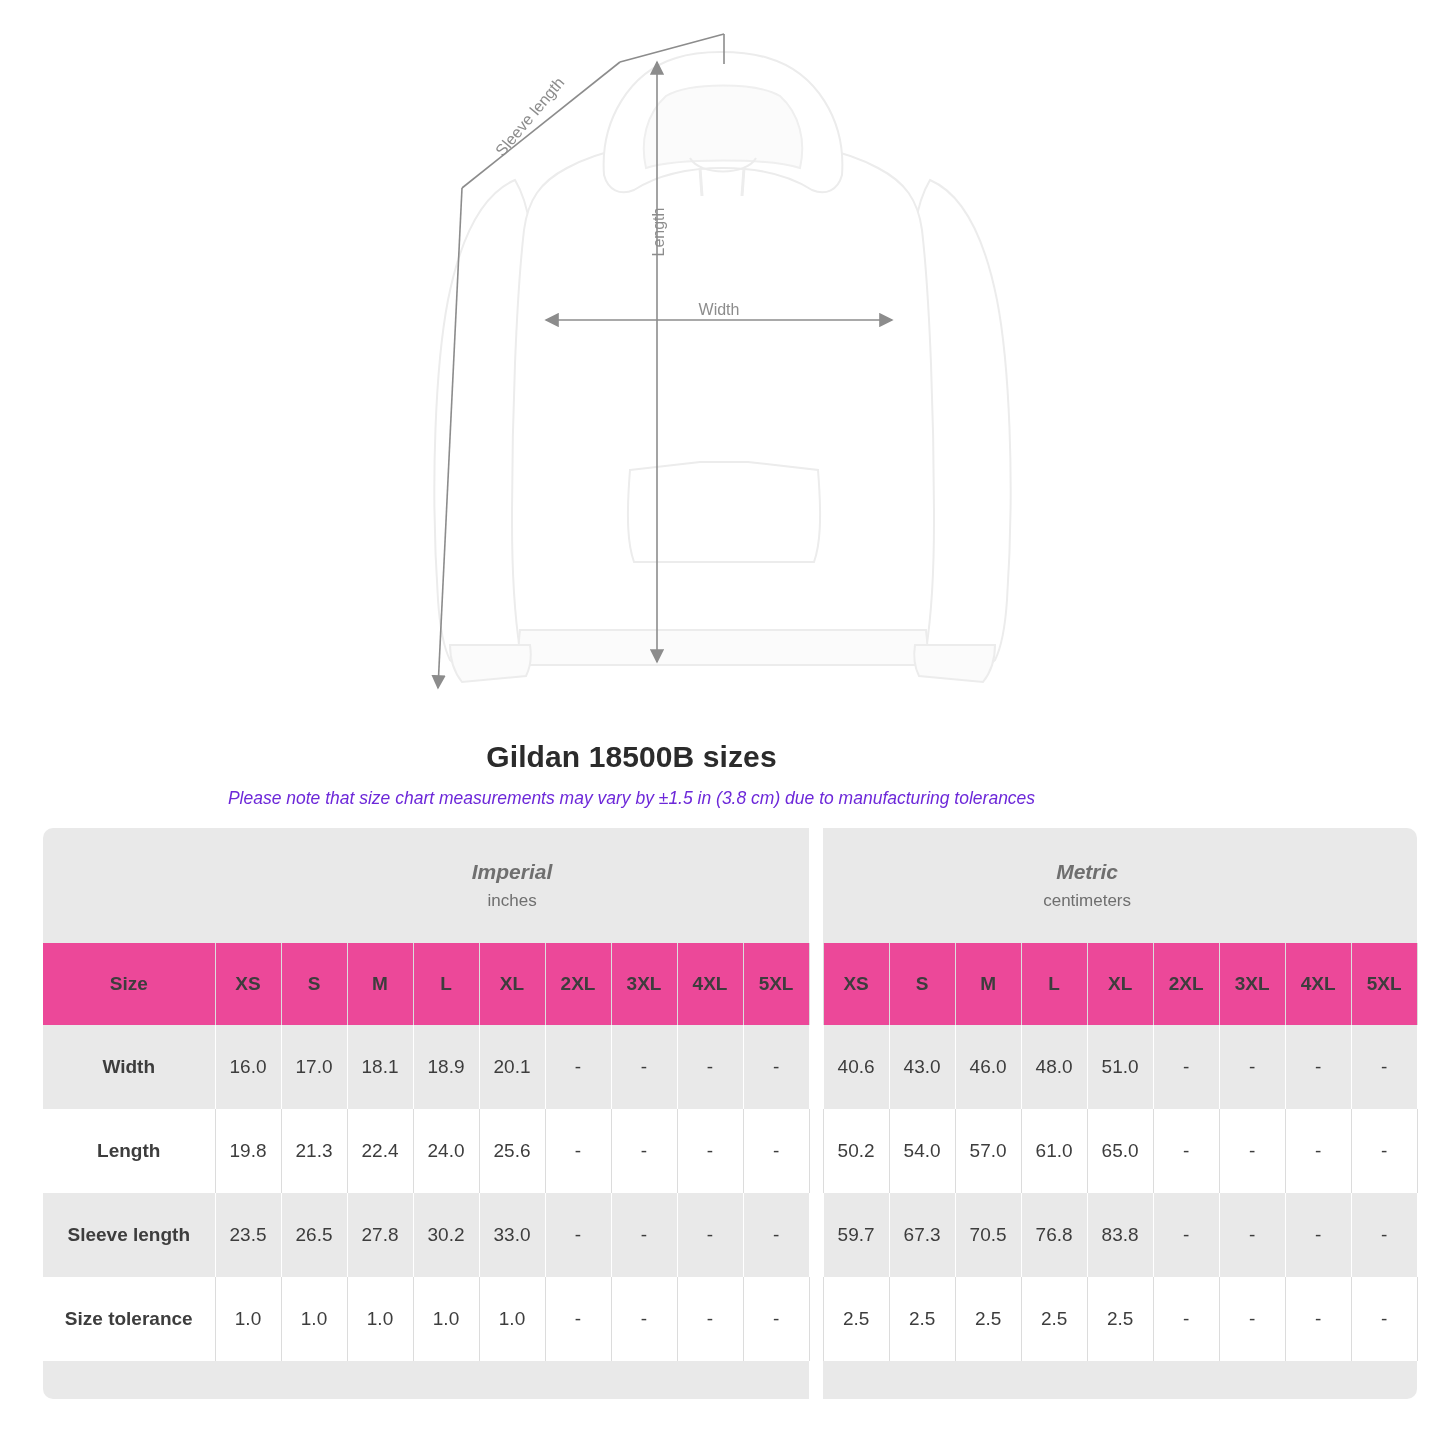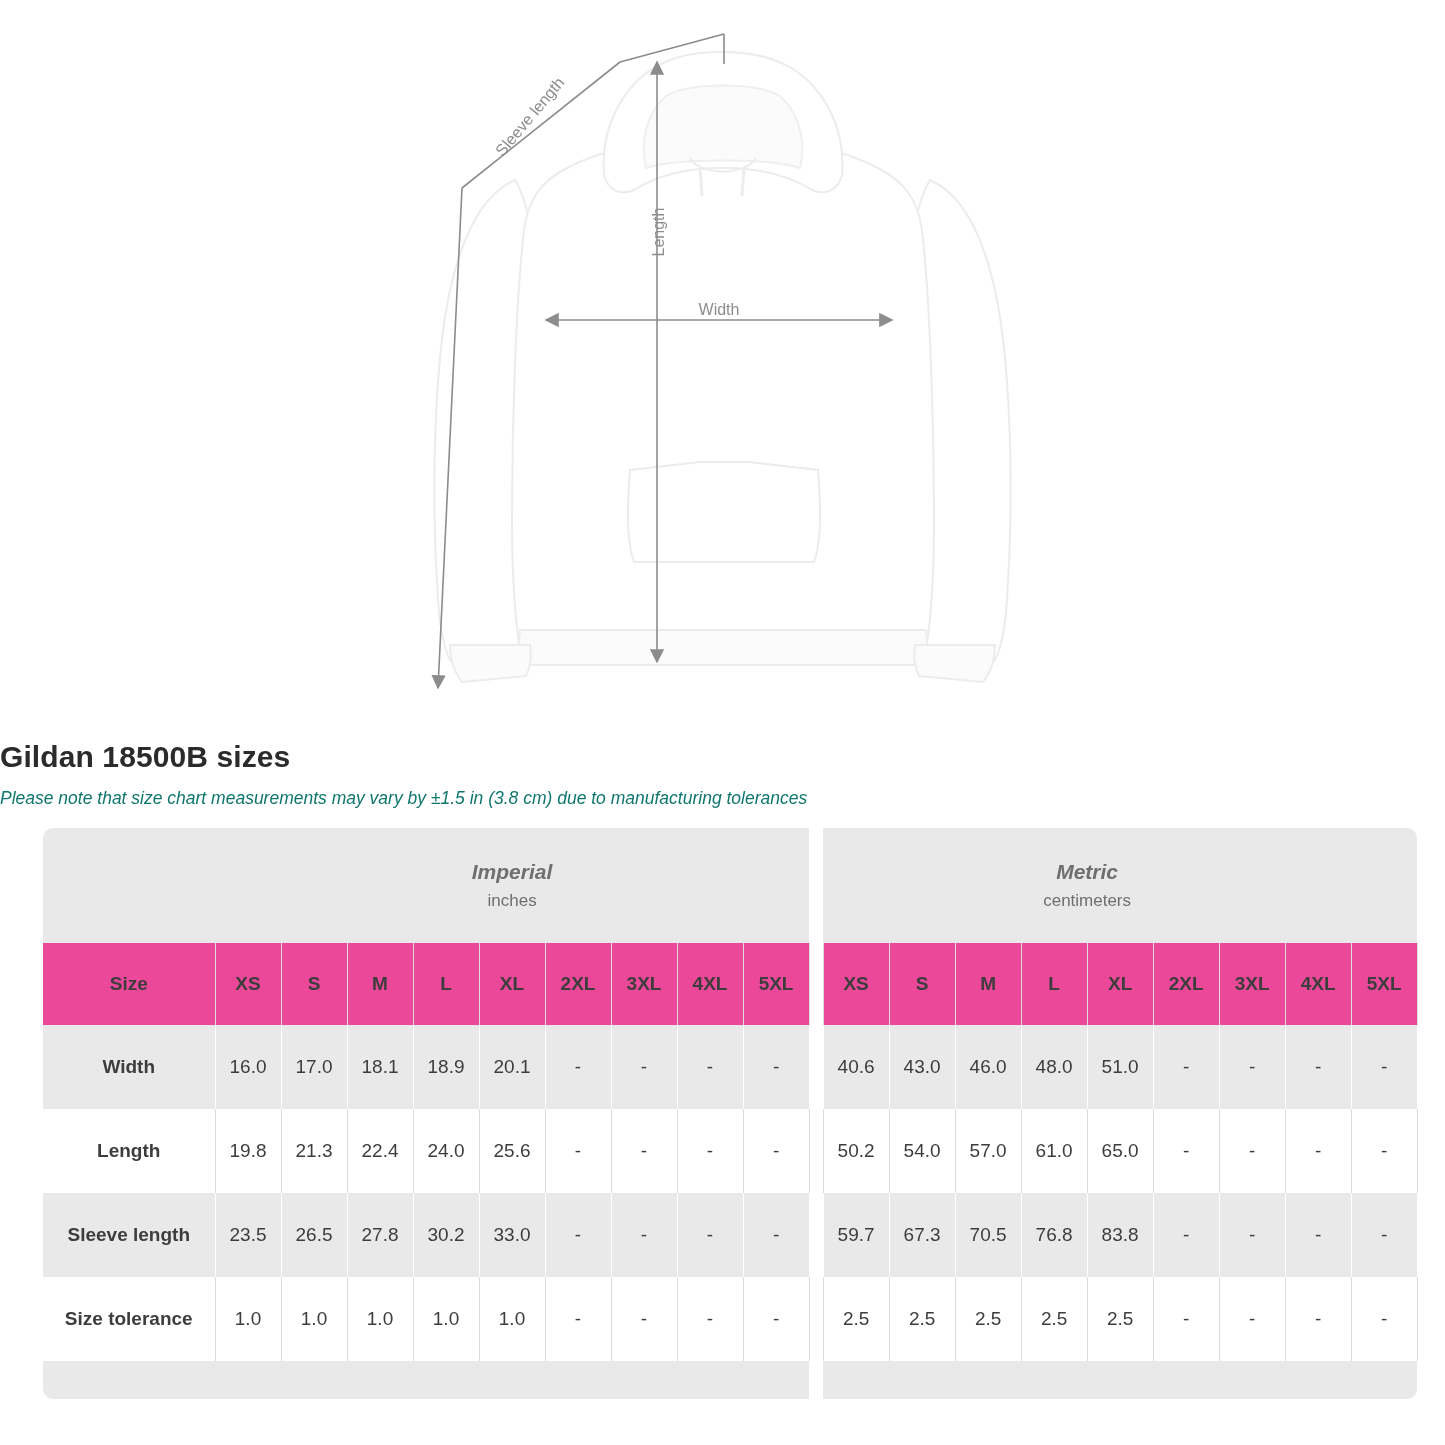--- a/index.html
+++ b/index.html
@@ -23,36 +23,36 @@
     left: 0;
     top: 0;
     width: 1445px;
     height: 725px;
   }
   #illustration svg { display: block; }
 
   
   #title-block {
     position: absolute;
-    left: 0;
+    left: 8px;
     top: 740px;
     width: 1247px;
-    text-align: left;
+    text-align: center;
   }
   #chart-title {
     font-size: 30px;
     font-weight: bold;
     color: #2b2b2b;
     letter-spacing: 0.1px;
   }
   #chart-note {
     margin-top: 14px;
     font-size: 17.5px;
     font-style: italic;
-    color: #0f766e;
+    color: #6d28d9;
   }
 
   
   #size-table-wrap {
     position: absolute;
     left: 43px;
     top: 828px;
     width: 1360px;
   }
   table.sizes {

